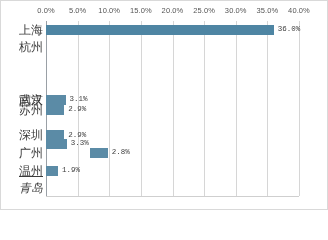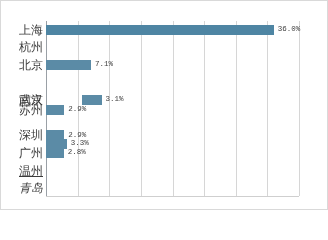--- a/index.html
+++ b/index.html
@@ -109,20 +109,31 @@
     margin-left: 4px;
     white-space: nowrap;
     line-height: 1;
   }
 </style>
 </head>
 <body>
 
 <div id="chart-frame">
 
+  <div id="x-axis-labels">
+      <div class="x-tick-label" style="left: 45px;">0.0%</div>
+      <div class="x-tick-label" style="left: 76.625px;">5.0%</div>
+      <div class="x-tick-label" style="left: 108.25px;">10.0%</div>
+      <div class="x-tick-label" style="left: 139.875px;">15.0%</div>
+      <div class="x-tick-label" style="left: 171.5px;">20.0%</div>
+      <div class="x-tick-label" style="left: 203.125px;">25.0%</div>
+      <div class="x-tick-label" style="left: 234.75px;">30.0%</div>
+      <div class="x-tick-label" style="left: 266.375px;">35.0%</div>
+      <div class="x-tick-label" style="left: 298px;">40.0%</div>
+    </div>
 
   <div id="plot-area">
       <div class="gridline axis-line" style="left: 0px; background: rgb(154, 160, 166);"></div>
       <div class="gridline" style="left: 31.625px; background: rgb(214, 214, 214);"></div>
       <div class="gridline" style="left: 63.25px; background: rgb(214, 214, 214);"></div>
       <div class="gridline" style="left: 94.875px; background: rgb(214, 214, 214);"></div>
       <div class="gridline" style="left: 126.5px; background: rgb(214, 214, 214);"></div>
       <div class="gridline" style="left: 158.125px; background: rgb(214, 214, 214);"></div>
       <div class="gridline" style="left: 189.75px; background: rgb(214, 214, 214);"></div>
       <div class="gridline" style="left: 221.375px; background: rgb(214, 214, 214);"></div>
@@ -133,63 +144,60 @@
       <div class="cat-row" style="top: 0px; height: 17.6px;">
         <div class="cat-label" style="color: rgb(58, 58, 58);">上海</div>
         <div class="bar-wrap" style="height: 17.6px;">
           <div class="bar bar-top" style="width: 227.7px; background: rgb(78, 133, 163);"></div>
           <div class="bar-value">36.0%</div>
         </div>
       </div>
       <div class="cat-row" style="top: 17.6px; height: 17.6px;">
         <div class="cat-label" style="color: rgb(58, 58, 58);">杭州</div>
       </div>
-      <div class="cat-row" style="top: 35.2px; height: 17.6px;">
-        <div class="cat-label" style="color: rgb(58, 58, 58);">北京</div>
-        <div class="bar-wrap" style="height: 17.6px;">
-          <div class="bar" style="width: 44.9075px; background: rgb(91, 139, 166);"></div>
-          <div class="bar-value">7.1%</div>
-        </div>
-      </div>
       <div class="cat-row" style="top: 70px; height: 17.6px;">
         <div class="cat-label" style="color: rgb(58, 58, 58);">南京</div>
         <div class="bar-wrap" style="height: 17.6px; margin-top: 44px;">
           <div class="bar" style="width: 20.8725px; background: rgb(91, 139, 166);"></div>
           <div class="bar-value">3.3%</div>
         </div>
       </div>
       <div class="cat-row" style="top: 70.4px; height: 17.6px;">
         <div class="cat-label" style="color: rgb(58, 58, 58);">武汉</div>
-        <div class="bar-wrap" style="height: 17.6px; padding-left: 36px;">
+        <div class="bar-wrap" style="height: 17.6px;">
           <div class="bar" style="width: 19.6075px; background: rgb(91, 139, 166);"></div>
           <div class="bar-value">3.1%</div>
         </div>
       </div>
       <div class="cat-row" style="top: 80px; height: 17.6px;">
         <div class="cat-label" style="color: rgb(58, 58, 58);">苏州</div>
         <div class="bar-wrap" style="height: 17.6px;">
           <div class="bar" style="width: 18.3425px; background: rgb(91, 139, 166);"></div>
           <div class="bar-value">2.9%</div>
         </div>
       </div>
       <div class="cat-row" style="top: 105.6px; height: 17.6px;">
         <div class="cat-label" style="color: rgb(58, 58, 58);">深圳</div>
         <div class="bar-wrap" style="height: 17.6px;">
           <div class="bar" style="width: 18.3425px; background: rgb(91, 139, 166);"></div>
           <div class="bar-value">2.9%</div>
         </div>
       </div>
       <div class="cat-row" style="top: 123.2px; height: 17.6px;">
         <div class="cat-label" style="color: rgb(58, 58, 58);">广州</div>
-        <div class="bar-wrap" style="height: 17.6px;">
+        <div class="bar-wrap" style="height: 17.6px; padding-left: 44px;">
           <div class="bar" style="width: 17.71px; background: rgb(91, 139, 166);"></div>
           <div class="bar-value">2.8%</div>
         </div>
       </div>
       <div class="cat-row" style="top: 140.8px; height: 17.6px;">
         <div class="cat-label" style="color: rgb(58, 58, 58); text-decoration: underline;">温州</div>
+        <div class="bar-wrap" style="height: 17.6px;">
+          <div class="bar" style="width: 12.0175px; background: rgb(91, 139, 166);"></div>
+          <div class="bar-value">1.9%</div>
+        </div>
       </div>
       <div class="cat-row" style="top: 158.4px; height: 17.6px;">
         <div class="cat-label" style="color: rgb(58, 58, 58); font-style: italic;">青岛</div>
       </div>
     </div>
 
 </div>
 
 </body></html>

